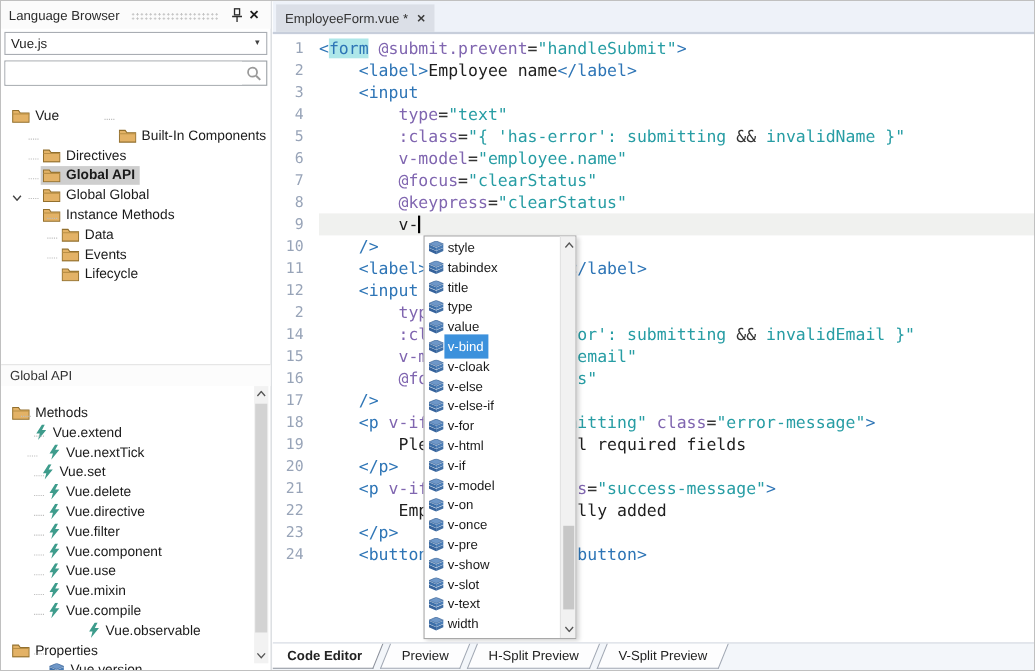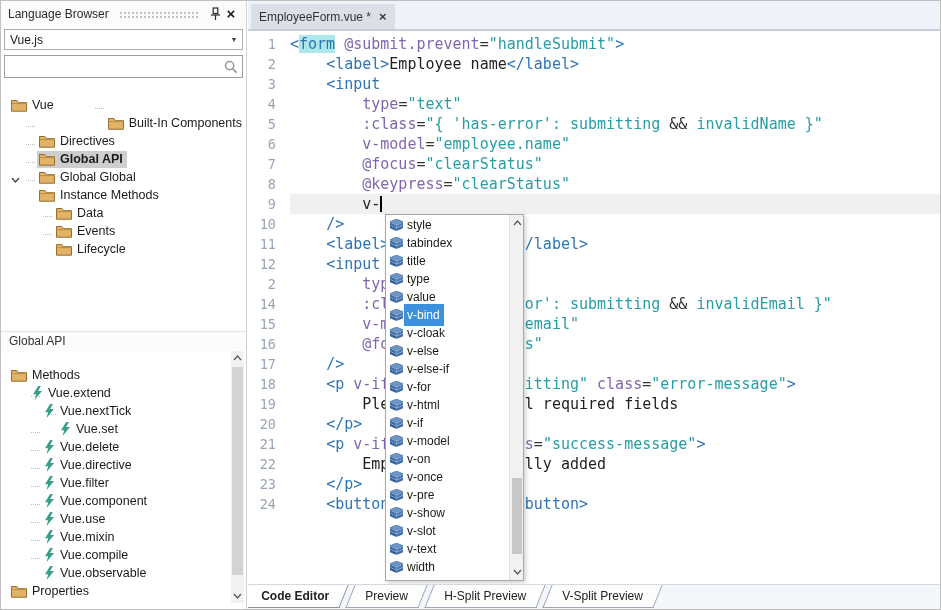--- a/index.html
+++ b/index.html
@@ -284,21 +284,21 @@
           <span class="stub"></span>
           <span class="sel-wrap">
             <span style="flex: 0 0 auto;">
               <svg width="11" height="14" viewBox="0 0 11 14">
                 <path d="M6.2 0 L1 8.2 H4.1 L2.6 14 L10 4.9 H6.2 L8.8 0 Z" fill="#3e9c8c"></path>
               </svg>
             </span>
             <span class="lbl">Vue.nextTick</span>
           </span>
         </div>
-        <div class="tree-row" style="padding-left: 46px;">
+        <div class="tree-row" style="padding-left: 24px;">
           <span class="stub"></span>
           <span class="sel-wrap">
             <span style="flex: 0 0 auto;">
               <svg width="11" height="14" viewBox="0 0 11 14">
                 <path d="M6.2 0 L1 8.2 H4.1 L2.6 14 L10 4.9 H6.2 L8.8 0 Z" fill="#3e9c8c"></path>
               </svg>
             </span>
             <span class="lbl">Vue.set</span>
           </span>
         </div>
@@ -372,40 +372,55 @@
           <span class="stub"></span>
           <span class="sel-wrap">
             <span style="flex: 0 0 auto;">
               <svg width="11" height="14" viewBox="0 0 11 14">
                 <path d="M6.2 0 L1 8.2 H4.1 L2.6 14 L10 4.9 H6.2 L8.8 0 Z" fill="#3e9c8c"></path>
               </svg>
             </span>
             <span class="lbl">Vue.compile</span>
           </span>
         </div>
-        <div class="tree-row" style="padding-left: 30px;">
+        <div class="tree-row" style="padding-left: 30px; gap: 36px;">
           <span class="stub"></span>
           <span class="sel-wrap">
             <span style="flex: 0 0 auto;">
               <svg width="11" height="14" viewBox="0 0 11 14">
                 <path d="M6.2 0 L1 8.2 H4.1 L2.6 14 L10 4.9 H6.2 L8.8 0 Z" fill="#3e9c8c"></path>
               </svg>
             </span>
             <span class="lbl">Vue.observable</span>
           </span>
         </div>
         <div class="tree-row" style="padding-left: 8px; text-align: right;">
           <span class="sel-wrap">
             <span style="flex: 0 0 auto;">
               <svg width="16" height="13" viewBox="0 0 16 13">
                 <path d="M0.5 1.5 h5.3 l1.6 2.2 h8.1 v8.5 h-15 z" fill="#e3b266" stroke="#93702e" stroke-width="1"></path>
                 <line x1="0.5" y1="4.6" x2="15.5" y2="4.6" stroke="#b98f45" stroke-width="1"></line>
               </svg>
             </span>
             <span class="lbl">Properties</span>
+          </span>
+        </div>
+        <div class="tree-row" style="padding-left: 30px;">
+          <span class="stub"></span>
+          <span class="sel-wrap">
+            <span style="flex: 0 0 auto;">
+              <svg width="15" height="13" viewBox="0 0 16 14">
+                <polygon points="8,0 15,3 8,6 1,3" fill="#6e97c8" stroke="#2f5a8f" stroke-width="0.6"></polygon>
+                <polygon points="1,3.6 8,6.6 8,9.6 1,6.6" fill="#3d6fa8"></polygon>
+                <polygon points="15,3.6 8,6.6 8,9.6 15,6.6" fill="#4a7cb5"></polygon>
+                <polygon points="1,7 8,10 8,13 1,10" fill="#35629b"></polygon>
+                <polygon points="15,7 8,10 8,13 15,10" fill="#416fa5"></polygon>
+              </svg>
+            </span>
+            <span class="lbl">Vue.version</span>
           </span>
         </div>
       </div>
 
     <div class="vscroll">
       <span class="arr up">
         <svg width="9" height="6" viewBox="0 0 9 6">
             <polyline points="1,5 4.5,1 8,5" fill="none" stroke="#555" stroke-width="1.2"></polyline>
           </svg>
         </span>

